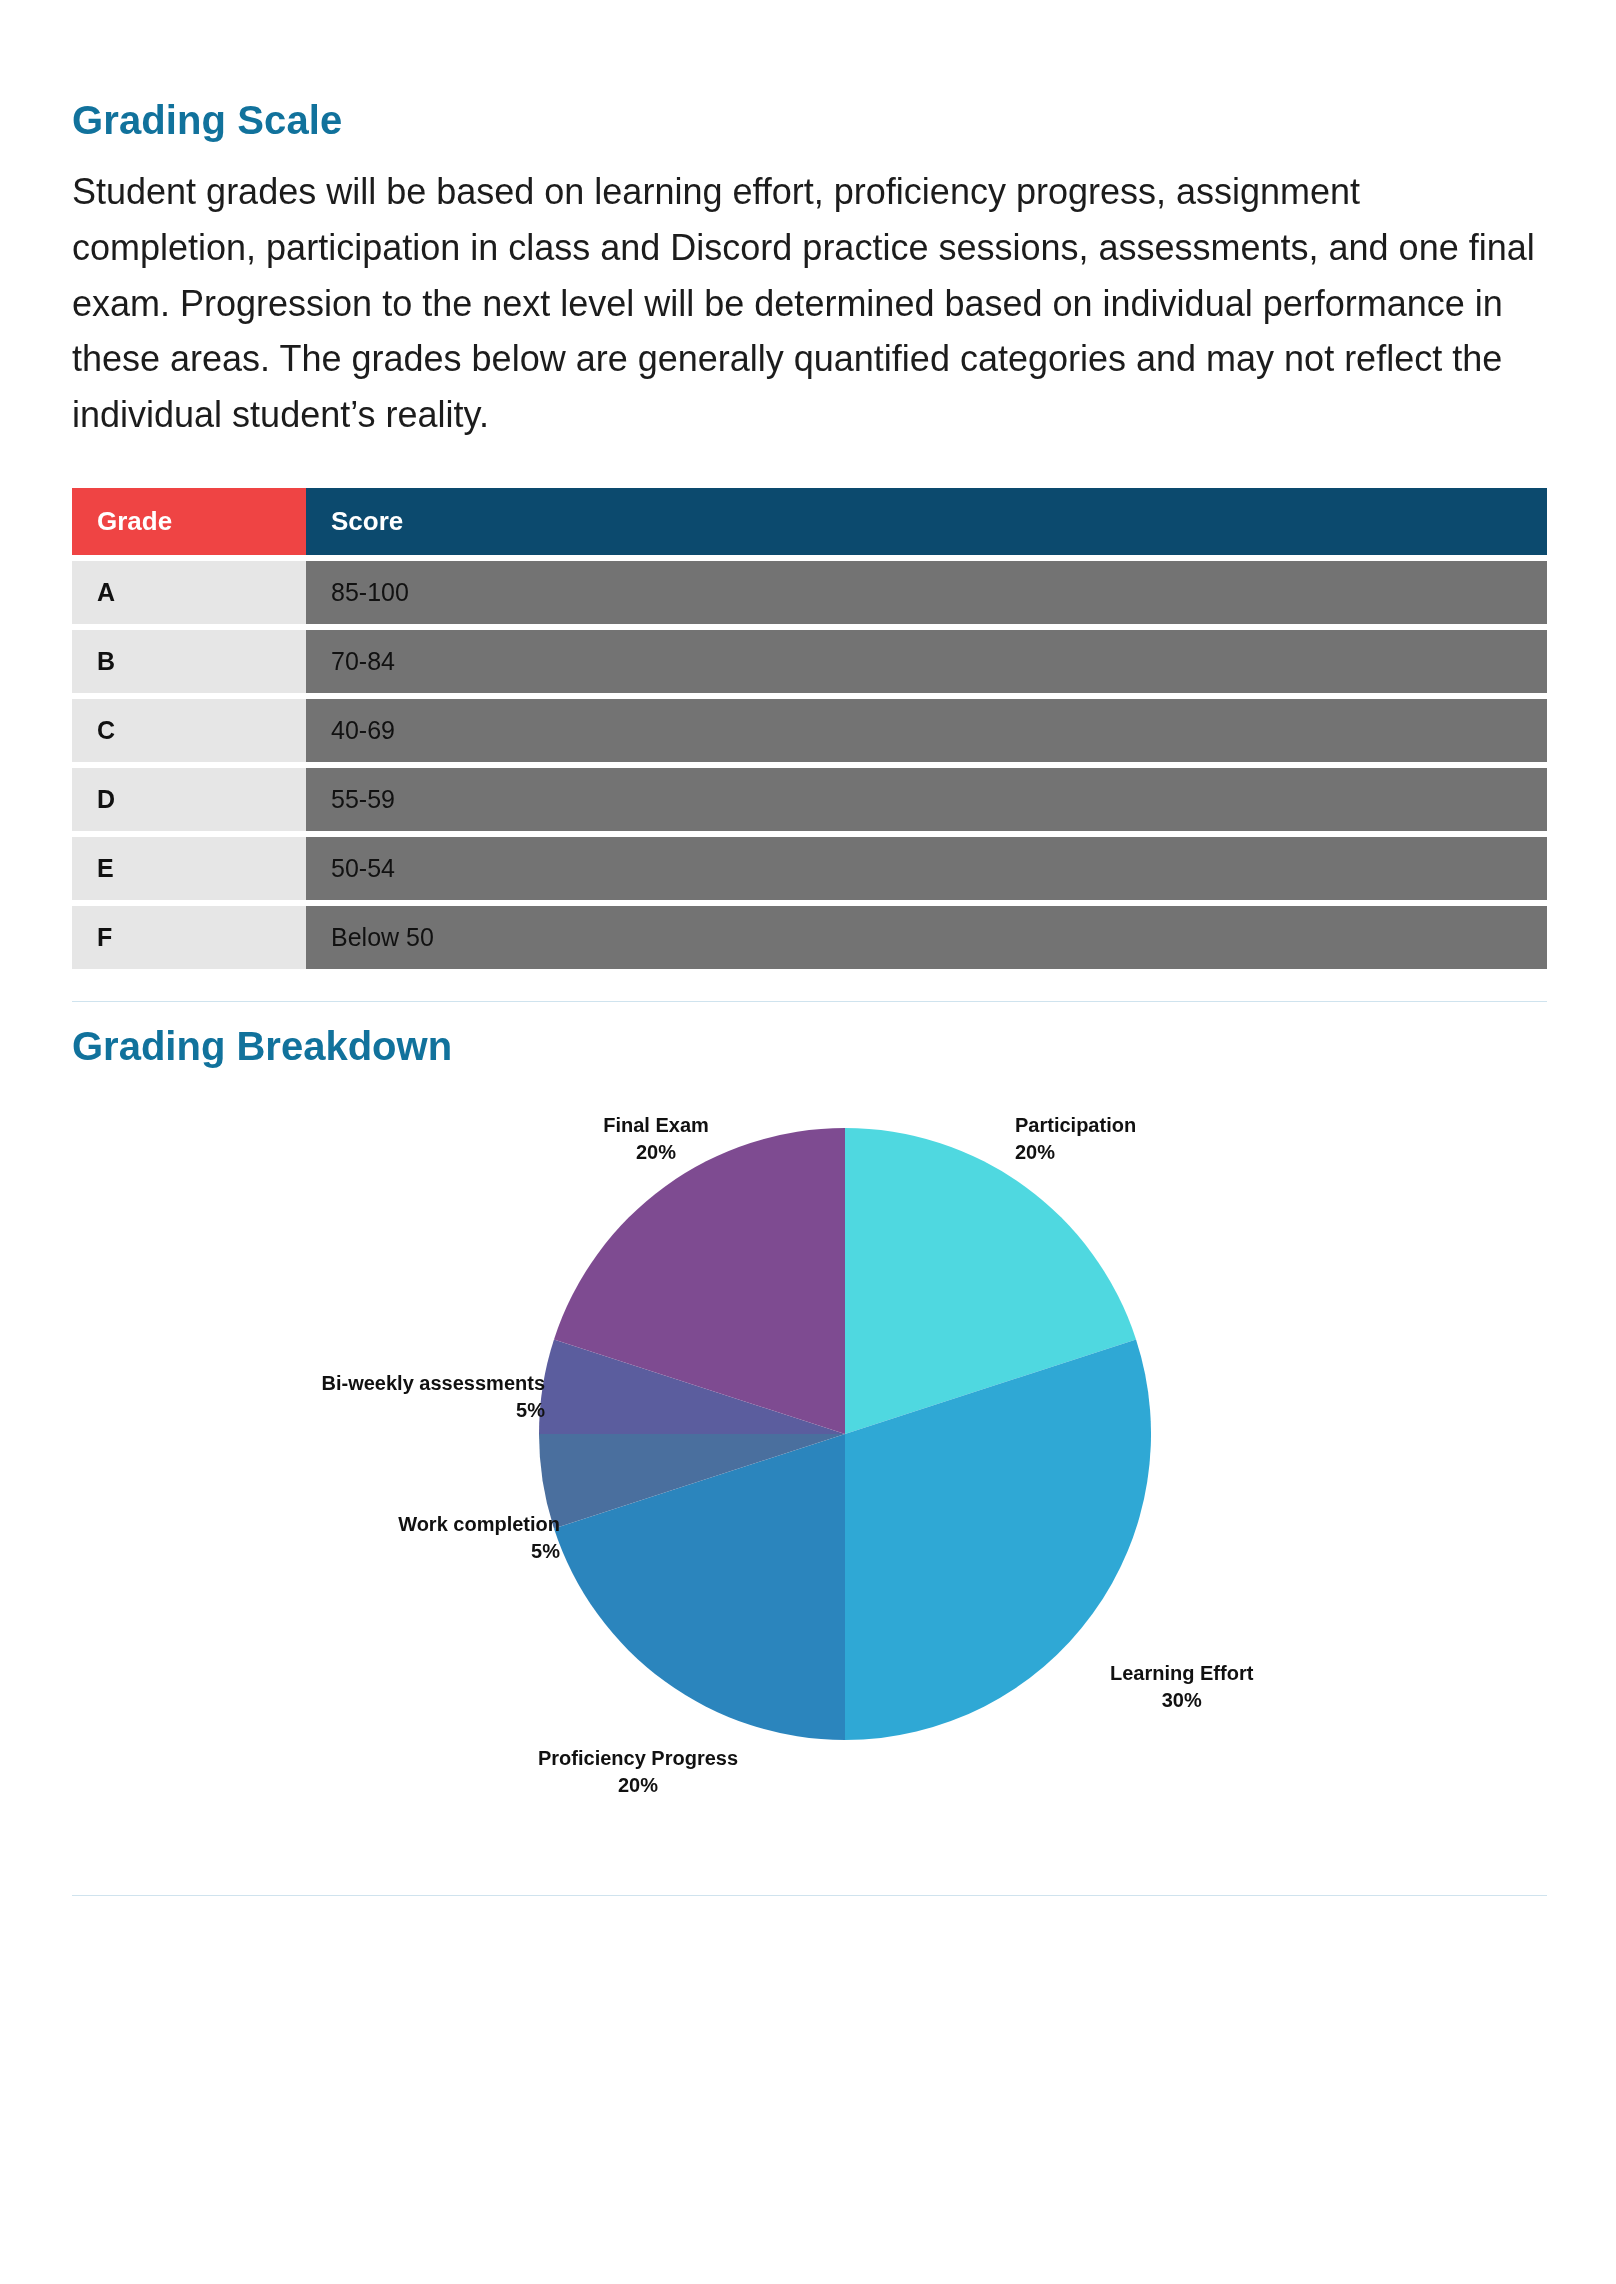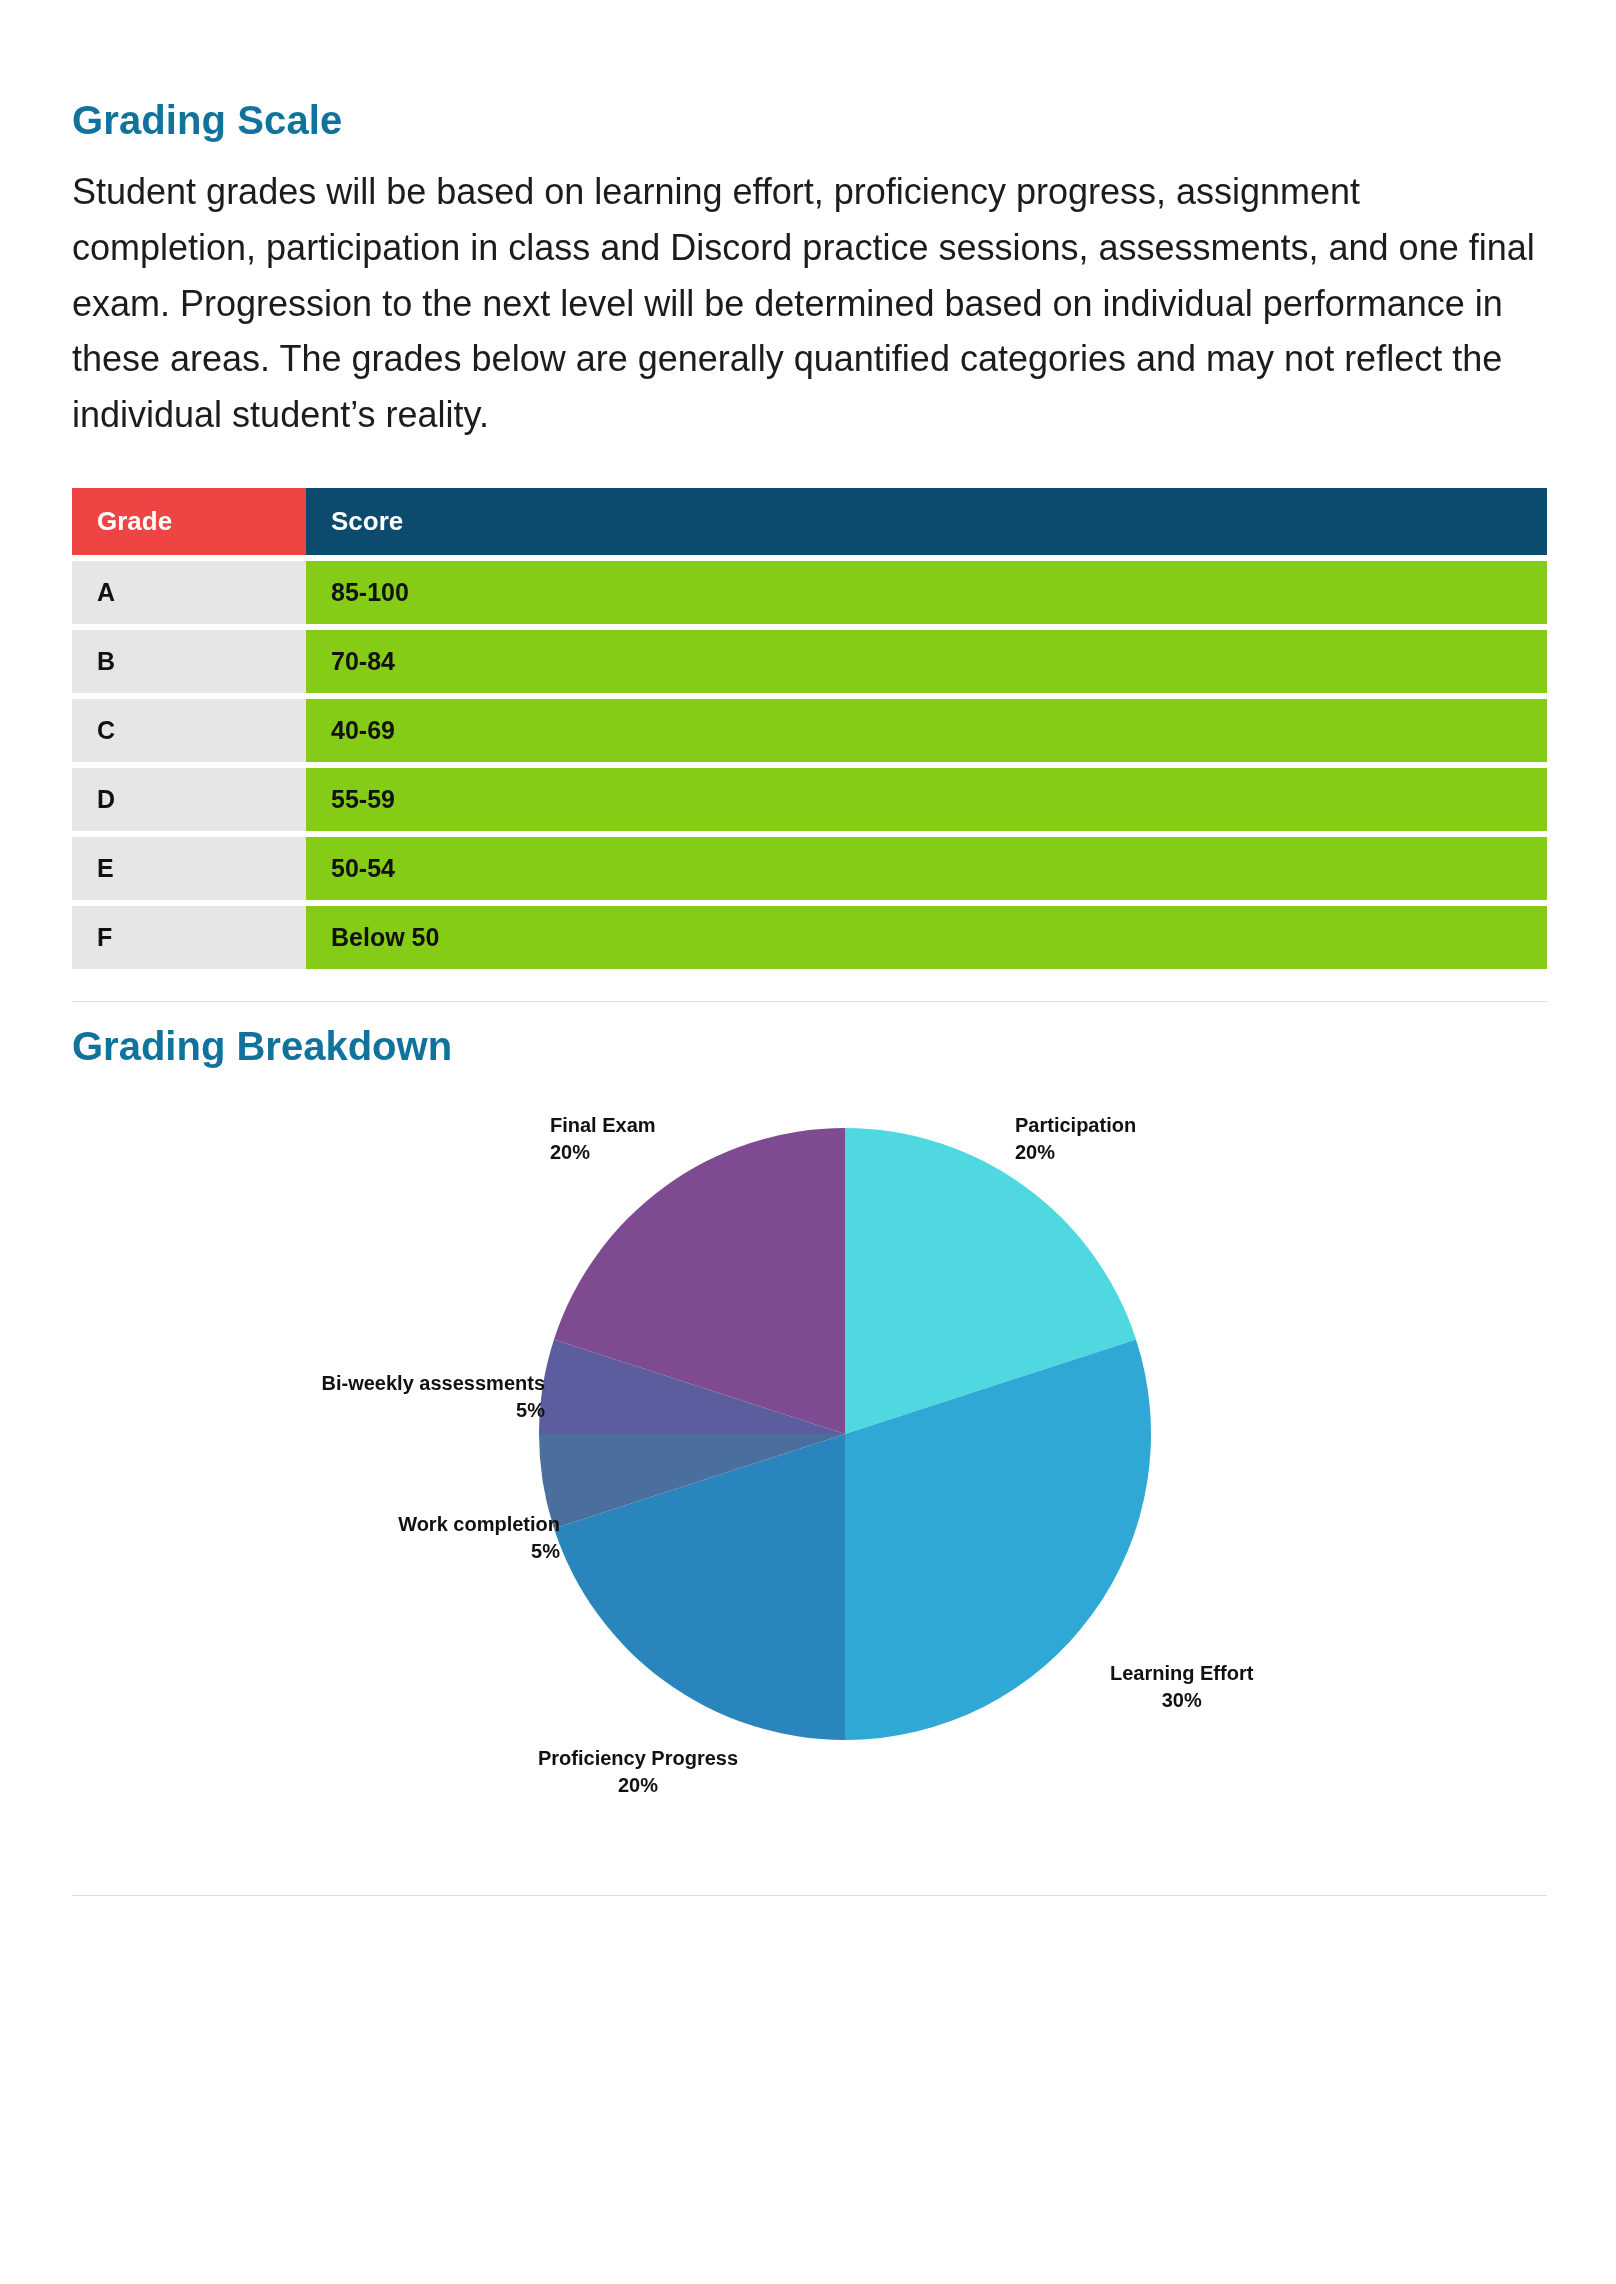--- a/index.html
+++ b/index.html
@@ -64,22 +64,22 @@
     padding: 17px 25px;
     box-sizing: border-box;
     color: #111111;
   }
   td.grade-cell {
     background: #e6e6e6;
     font-weight: 700;
     width: 234px;
   }
   td.score-cell {
-    background: #84cc16;
-    font-weight: 700;
+    background: #737373;
+    font-weight: 400;
   }
   .divider {
     height: 1.3px;
     background: #cfe3ee;
     width: 1475px;
     margin: 17px 0 22px 0;
   }
   h2.section-title-2 {
     font-size: 40px;
     line-height: 1.1;
@@ -135,22 +135,23 @@
     text-align: right;
     width: 215px;
   }
   .lbl-biweekly {
     left: 180px;
     top: 276px;
     text-align: right;
     width: 293px;
   }
   .lbl-final {
-    left: 478px;
+    left: 506px;
     top: 18px;
+    text-align: center;
     width: 156px;
   }
   .bottom-divider {
     height: 1.3px;
     background: #cfe3ee;
     width: 1475px;
     margin-top: 19.5px;
   }
 </style>
 </head>

